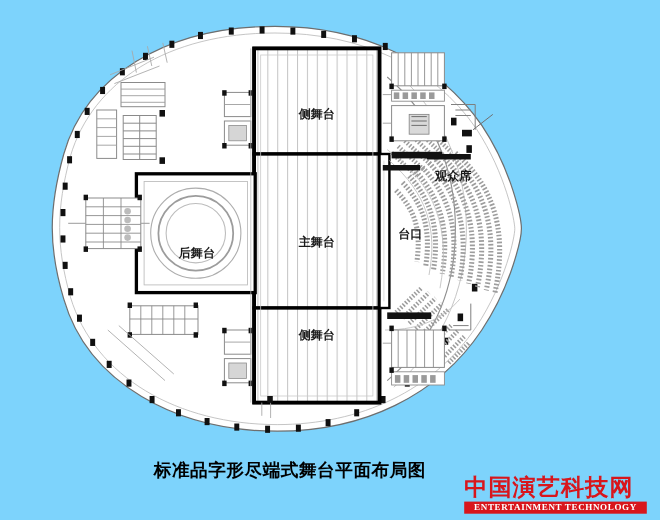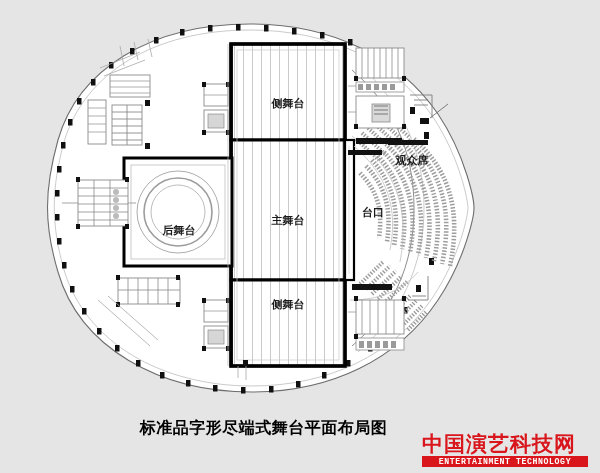--- a/index.html
+++ b/index.html
@@ -10,21 +10,21 @@
   body {
     width: 600px;
     height: 473px;
     position: relative;
     overflow: hidden;
     font-family: "DejaVu Sans", "Liberation Sans", sans-serif;
   }
   #page {
     position: absolute;
     inset: 0;
-    background: #e5e5e5;
+    background: #7dd3fc;
     padding-left: 19px;
   }
   #plan-svg {
     position: absolute;
     left: 0;
     top: 0;
     width: 600px;
     height: 410px;
   }
   .cap-wrap {
@@ -59,21 +59,21 @@
     font-weight: bold;
     color: #d8161c;
     letter-spacing: 1px;
     line-height: 1.05;
     white-space: nowrap;
   }
   .logo-en {
     margin-top: 1px;
     background: #d8161c;
     color: #ffffff;
-    font-family: Liberation Mono, monospace;
+    font-family: Liberation Serif, serif;
     font-size: 8.2px;
     font-weight: bold;
     letter-spacing: 0.6px;
     line-height: 11px;
     height: 11px;
     white-space: nowrap;
     text-align: center;
     width: 166px;
     overflow: hidden;
   }

